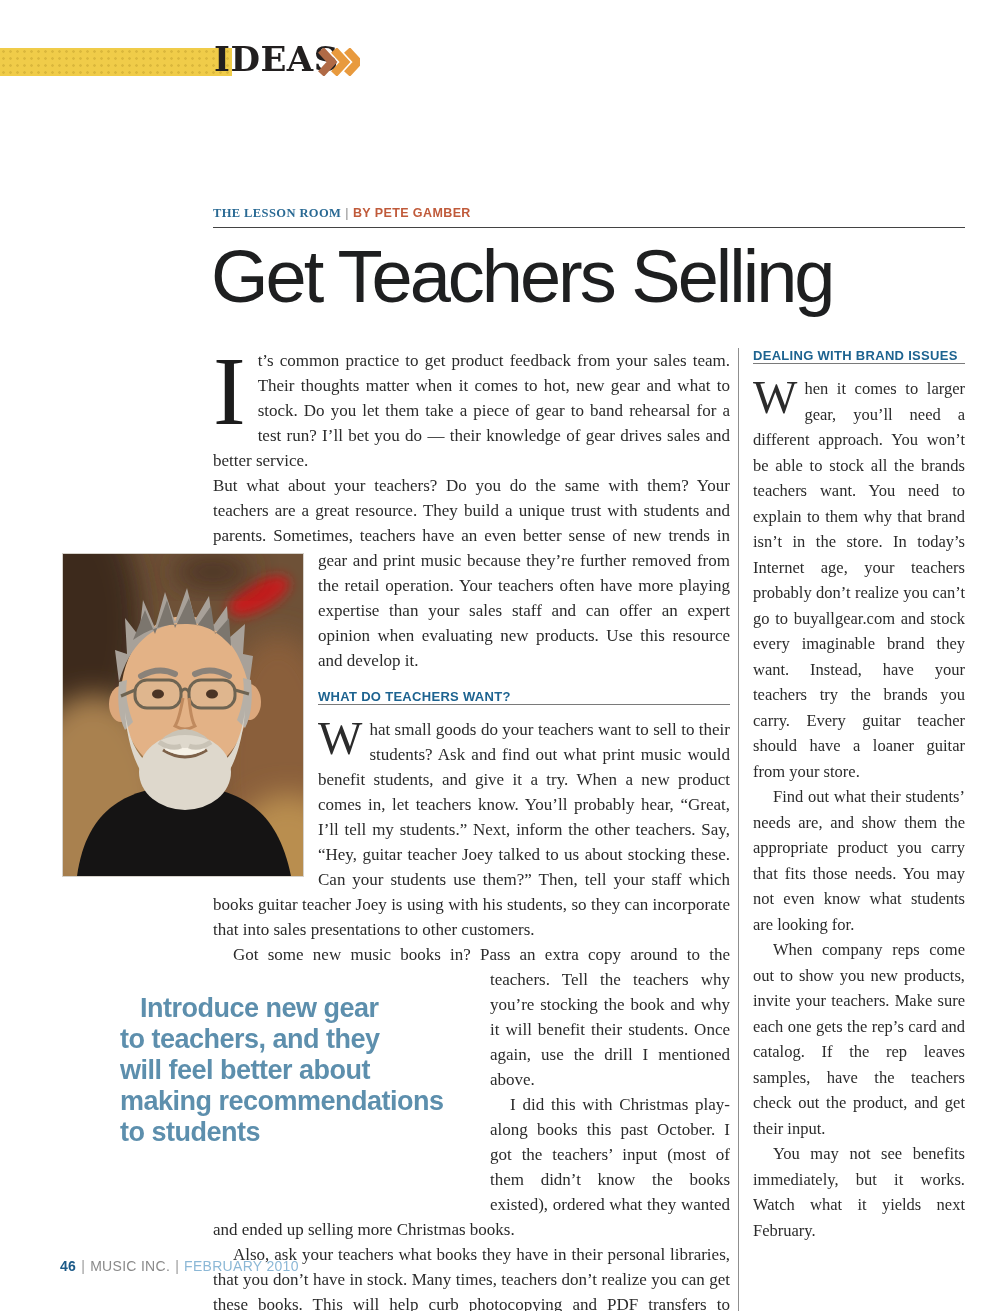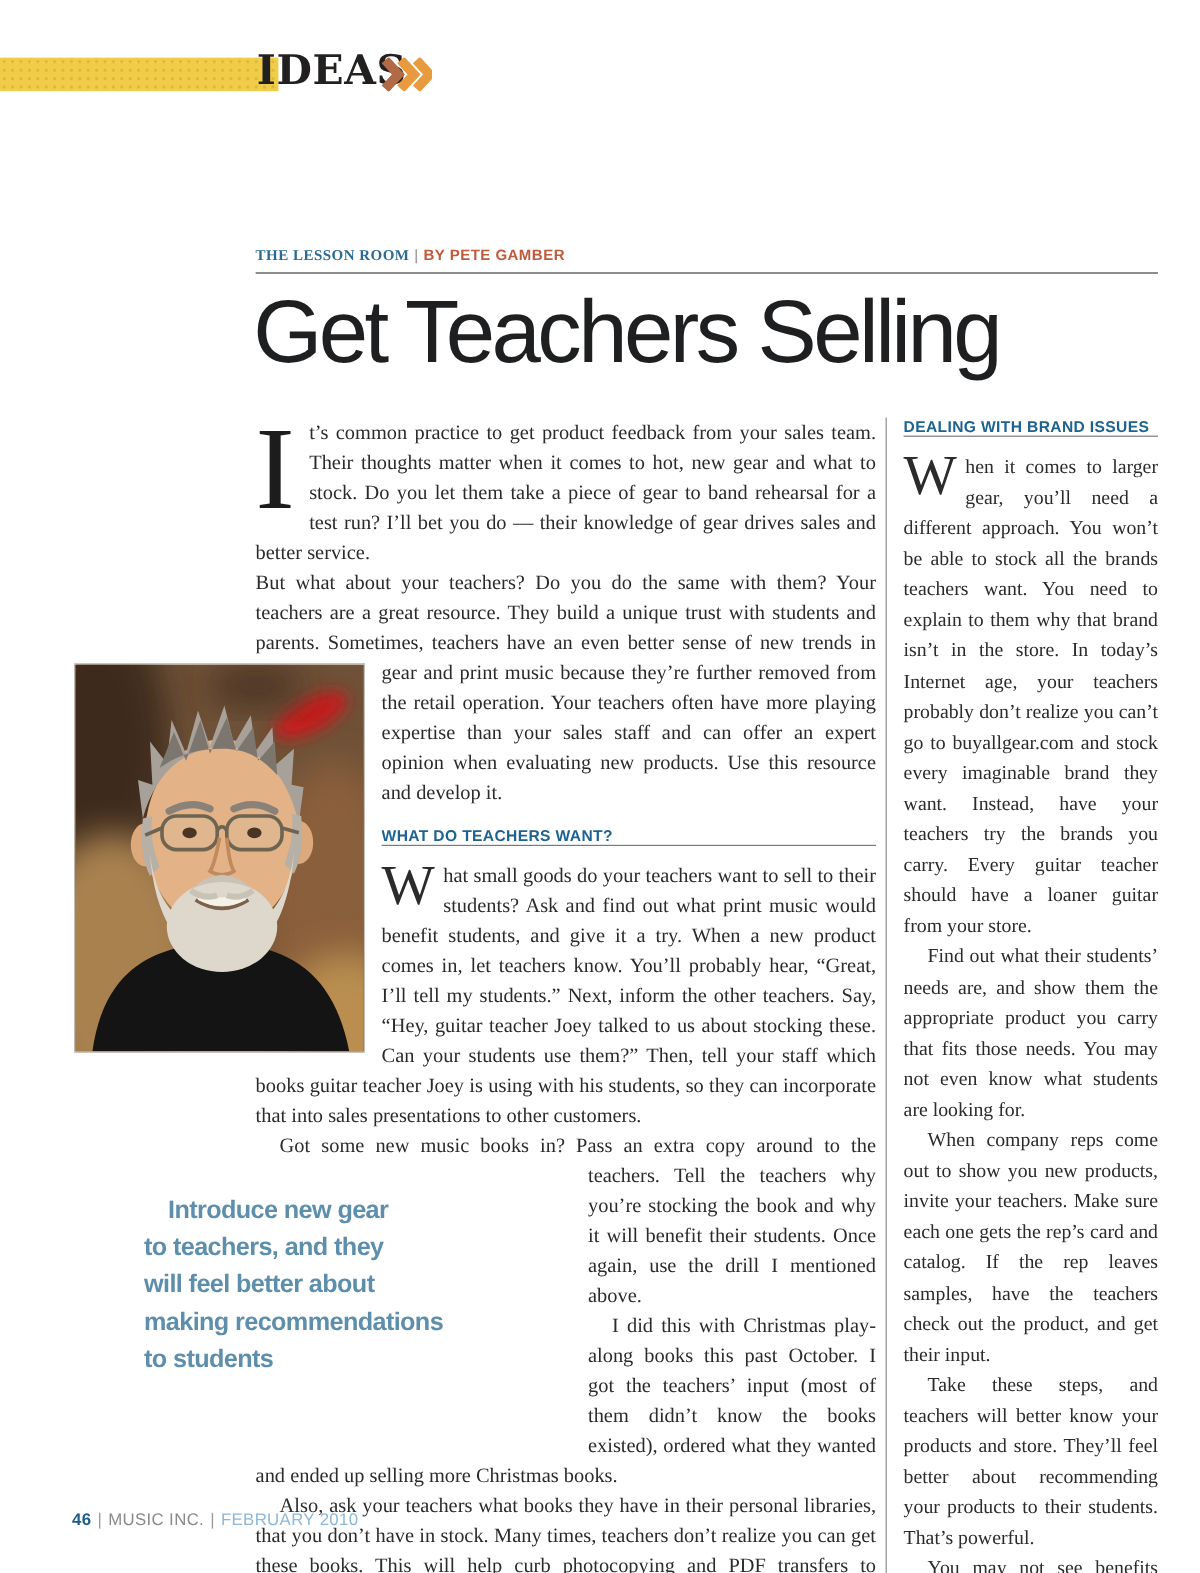--- a/index.html
+++ b/index.html
@@ -66,21 +66,21 @@
   }
   
   .photo-float{
     float:left;width:240px;height:322px;margin:5px 14px 8px -151px;
     border:1px solid #d6d2cb;background:#6b4f35;display:block;
   }
   
   .pullquote{
     float:left;width:352px;margin:26px 18px 46px -93px;
     font-family:"Liberation Sans", sans-serif;font-weight:700;
-    font-size:21px;line-height:31px;color:#5d8fad;letter-spacing:-0.5px;
+    font-size:27px;line-height:31px;color:#5d8fad;letter-spacing:-0.5px;
     text-align:left;
   }
   .clear-left{clear:left;}
   
   .page-footer{
     position:absolute;left:60px;top:1258px;
     font-family:"Liberation Sans", sans-serif;font-size:14px;letter-spacing:0.3px;
   }
   .page-number{font-weight:700;color:#1c5a88;}
   .footer-sep{color:#9a9a9a;padding:0 5px;font-weight:400;}
@@ -185,21 +185,20 @@
 
     </div>
 
     <div class="sidebar">
       <div class="subhead" style="margin-top:0;">DEALING WITH BRAND ISSUES</div>
 
       <p><span class="drop-cap-w">W</span><span>hen it comes to larger gear, you’ll need a different approach. You won’t be able to stock all the brands teachers want. You need to explain to them why that brand isn’t in the store. In today’s Internet age, your teachers probably don’t realize you can’t go to buyallgear.com and stock every imaginable brand they want. Instead, have your teachers try the brands you carry. Every guitar teacher should have a loaner guitar from your store.</span></p>
 
       <p class="indent">Find out what their students’ needs are, and show them the appropriate product you carry that fits those needs. You may not even know what students are looking for.</p>
       <p class="indent">When company reps come out to show you new products, invite your teachers. Make sure each one gets the rep’s card and catalog. If the rep leaves samples, have the teachers check out the product, and get their input.</p>
-      <p class="indent">Take these steps, and teachers will better know your products and store. They’ll feel better about recommending your products to their students. That’s powerful.</p>
       <p class="indent"><span>You may not see benefits immediately, but it works. Watch what it yields next February. </span></p>
 
     </div>
   </div>
 </div>
 
 <div class="page-footer">
   <span class="page-number">46</span><span class="footer-sep">|</span><span class="magazine-name">MUSIC INC.</span><span class="footer-sep">|</span><span class="issue-date">FEBRUARY 2010</span>
 </div>
 

